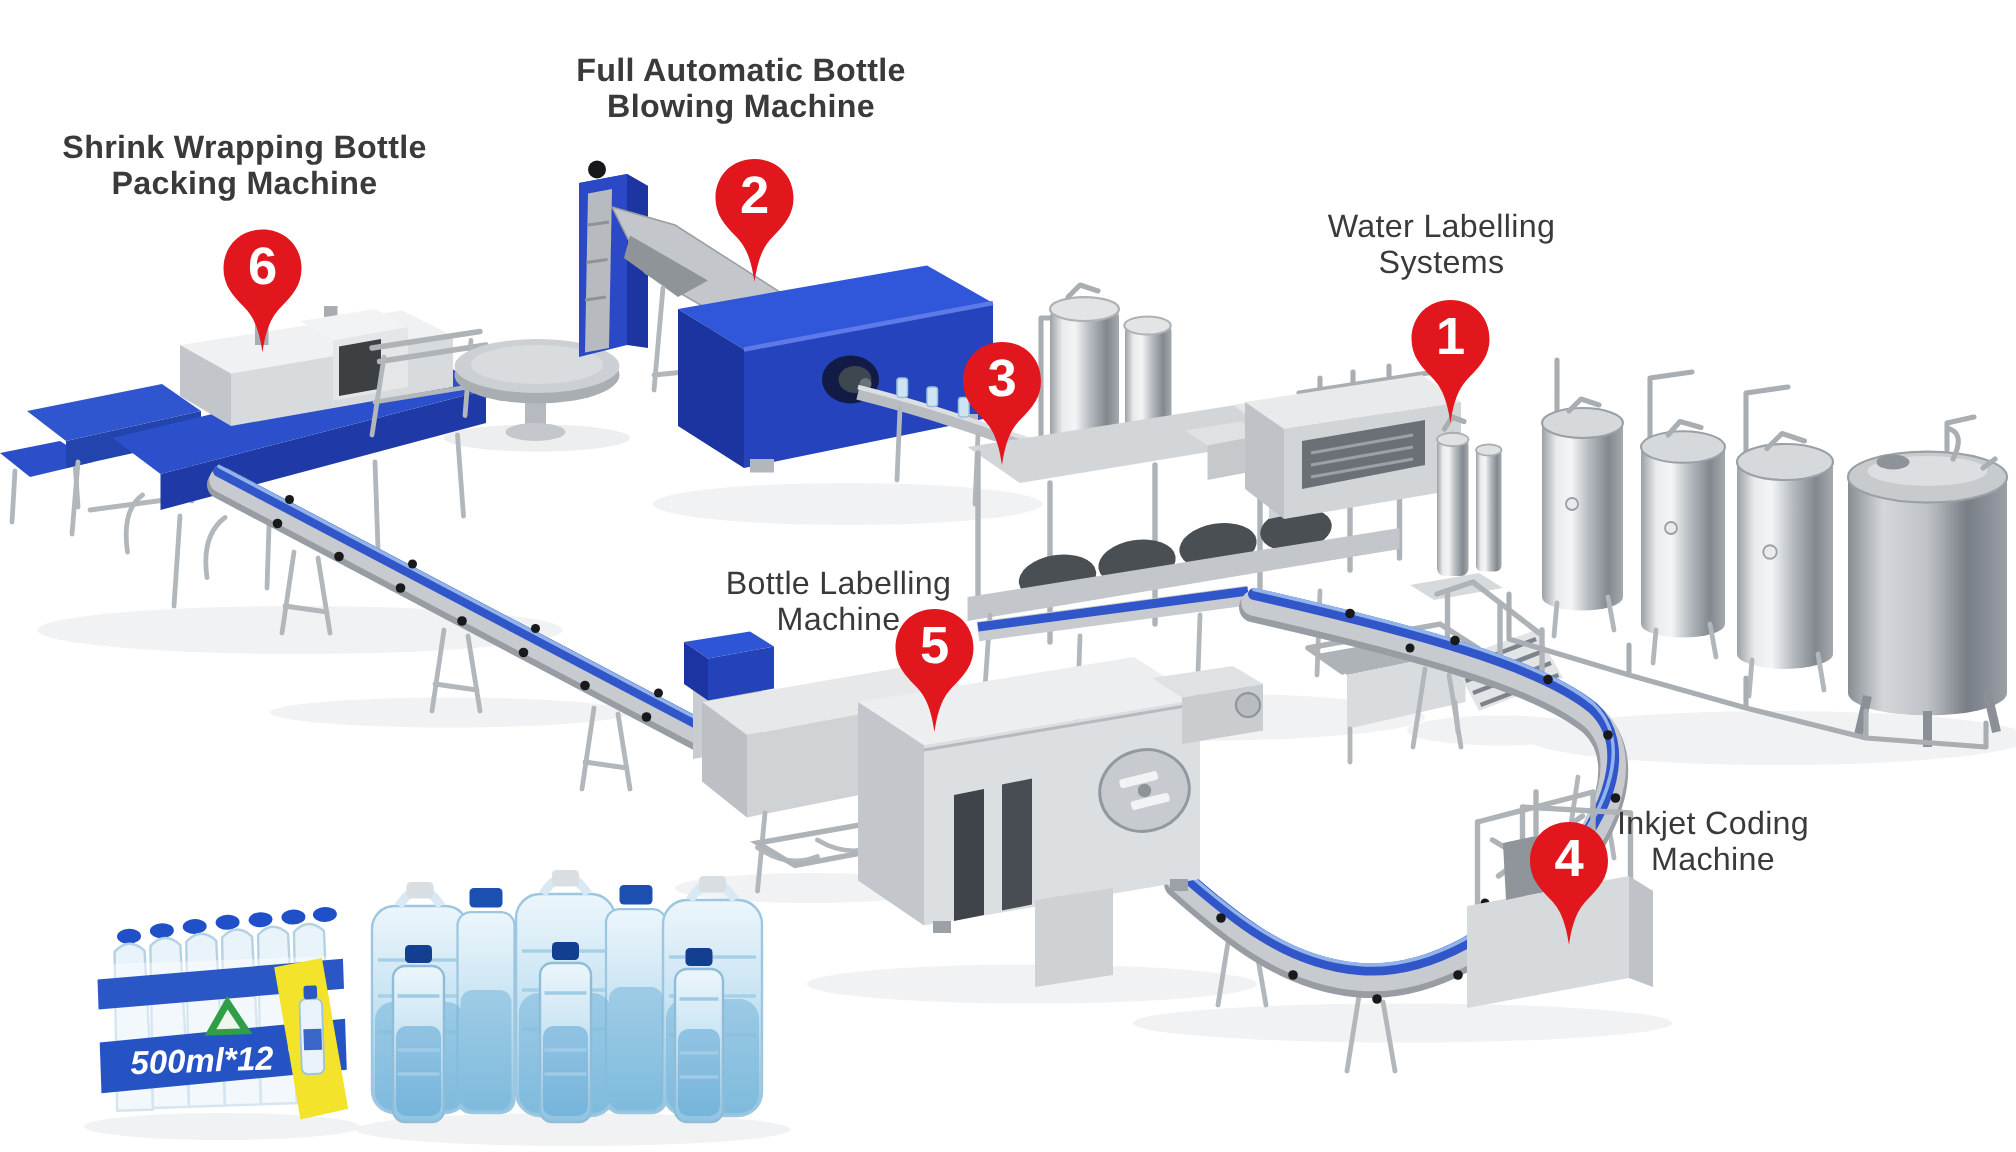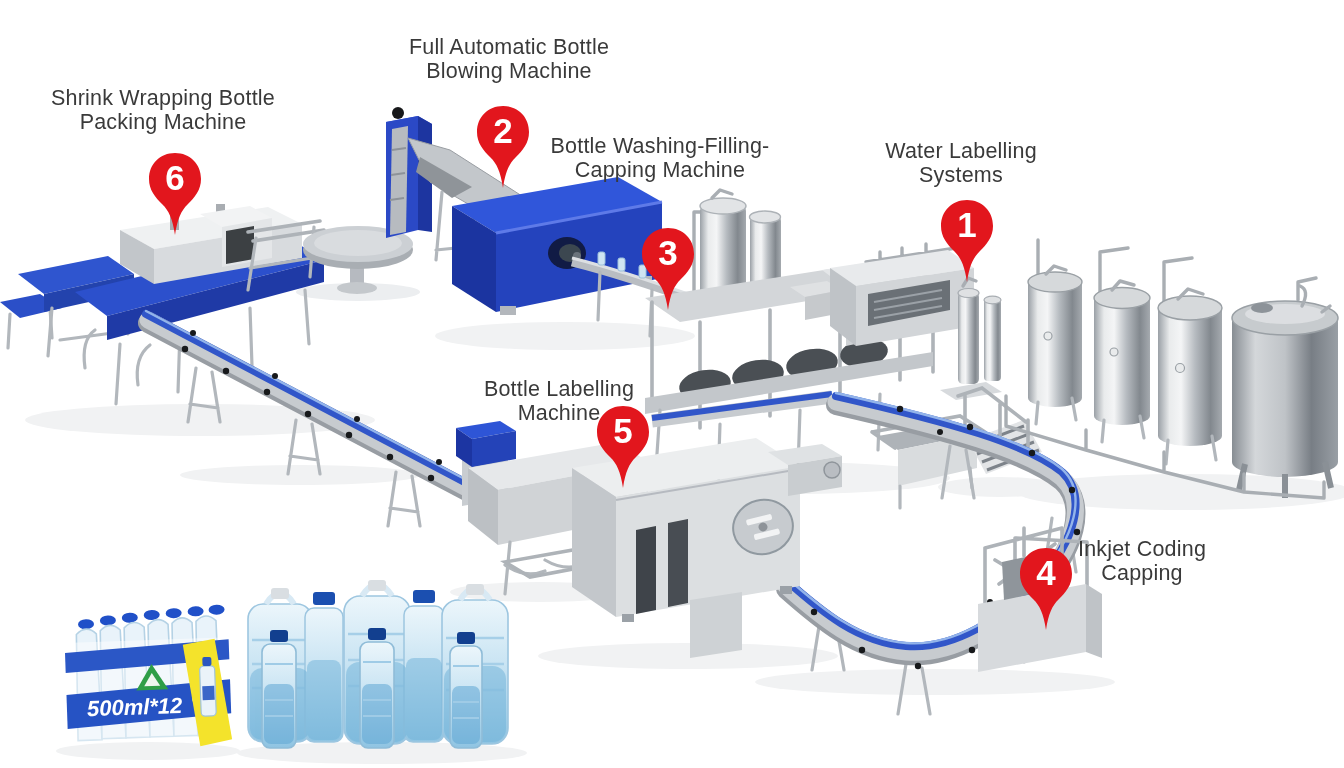--- a/index.html
+++ b/index.html
@@ -406,29 +406,27 @@
       <rect x="450" y="646" width="32" height="102" rx="8" fill="url(#bottleV)" stroke="#8fbcd8" stroke-width="1.6"></rect>
       <rect x="457" y="632" width="18" height="12" rx="3" fill="#123f8f"></rect>
       <rect x="452" y="686" width="28" height="58" rx="7" fill="#5ea6d4" opacity="0.55"></rect>
       <path d="M453,666 h26 M453,702 h26 M453,718 h26" stroke="#9fcbe6" stroke-width="2.2" fill="none"></path>
     </g>
   </g>
 </svg>
 
 <div class="station-label" style="left:836px;top:140px;"><span>Water Labelling
 Systems</span></div>
-<div class="station-label" style="left:384px;top:36px;"><span>Full Automatic Bottle
+<div class="station-label" style="left:369px;top:36px;font-weight:bold;"><span>Full Automatic Bottle
 Blowing Machine</span></div>
-<div class="station-label" style="left:535px;top:135px;"><span>Bottle Washing-Filling-
-Capping Machine</span></div>
 <div class="station-label" style="left:1017px;top:538px;"><span>Inkjet Coding
-Capping</span></div>
+Machine</span></div>
 <div class="station-label" style="left:434px;top:378px;"><span>Bottle Labelling
 Machine</span></div>
-<div class="station-label" style="left:38px;top:87px;"><span>Shrink Wrapping Bottle
+<div class="station-label" style="left:38px;top:87px;font-weight:bold;"><span>Shrink Wrapping Bottle
 Packing Machine</span></div>
 
 <div class="pin" style="left:938px;top:198px;">
   <svg width="58" height="86" viewBox="0 0 58 86">
         <path fill="#e2161d" d="M29,2 C14,2 3,13 3,28 C3,39 9,46 16.5,53.5 C22.5,59.5 26.5,67 29,84 C31.5,67 35.5,59.5 41.5,53.5 C49,46 55,39 55,28 C55,13 44,2 29,2 Z"></path>
       </svg>
   <span class="pin-num">1</span>
 </div>
 <div class="pin" style="left:474px;top:104px;">
   <svg width="58" height="86" viewBox="0 0 58 86">

